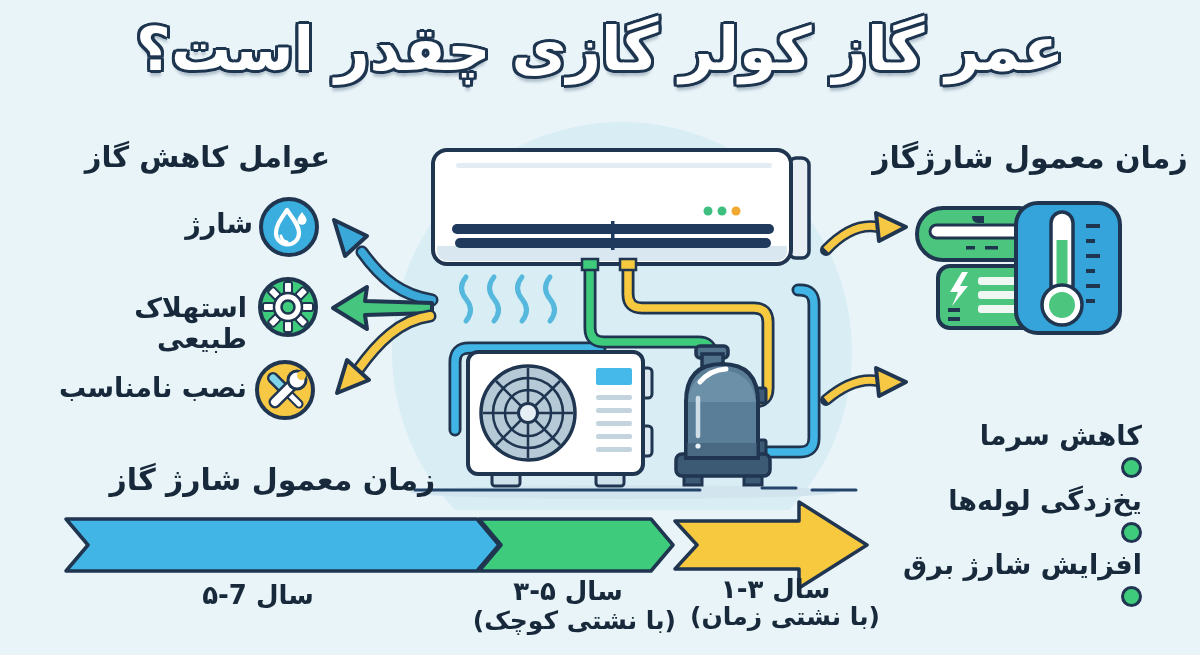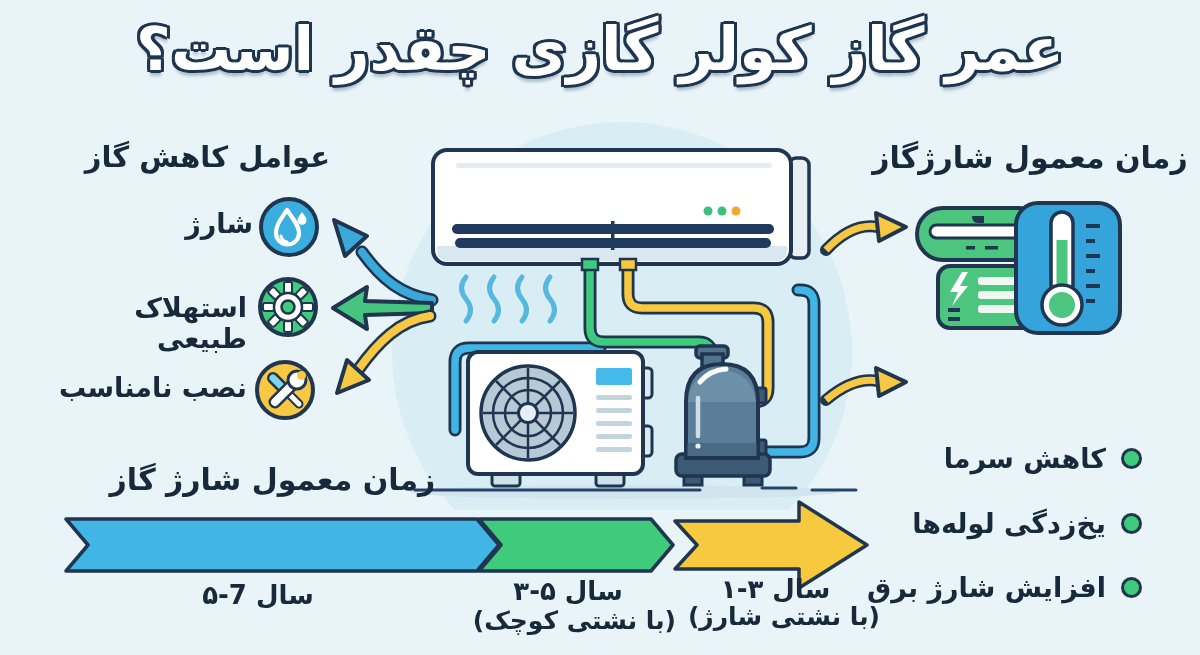--- a/index.html
+++ b/index.html
@@ -9,21 +9,21 @@
   .txt{color:#17293a;font-weight:700;}
   
   .title{width:1200px;text-align:center;font-size:60px;font-weight:800;direction:rtl;color:#ffffff;
     text-shadow:
       -3px 0 0 #1e3550, 3px 0 0 #1e3550, 0 -3px 0 #1e3550, 0 3px 0 #1e3550,
       -2px -2px 0 #1e3550, 2px -2px 0 #1e3550, -2px 2px 0 #1e3550, 2px 2px 0 #1e3550,
       -3px 2px 0 #1e3550, 3px 2px 0 #1e3550, -3px -2px 0 #1e3550, 3px -2px 0 #1e3550,
       0 6px 3px rgba(44,70,100,.30);}
   .h2{font-size:29px;text-align:center;direction:rtl;}
   .factor-label{font-size:27px;text-align:right;direction:rtl;}
-  .sign-row{display:flex;align-items:center;justify-content:flex-end;gap:15px;height:40px;}
+  .sign-row{display:flex;align-items:flex-end;justify-content:flex-end;gap:6px;height:40px;flex-direction:column;}
   .sign-label{font-size:27px;direction:rtl;}
   .bullet{width:15px;height:15px;border-radius:50%;background:#3ecb7c;border:3.5px solid #1f3550;flex:0 0 auto;}
   .range{display:flex;justify-content:center;align-items:baseline;gap:9px;}
   .range span{font-size:26px;}
   .note{font-size:25px;text-align:right;direction:rtl;}
   svg{display:block;}
 </style>
 </head>
 <body>
 
@@ -250,15 +250,15 @@
   <div class="abs range" style="left:478px;top:576px;width:180px;">
     <span class="txt">۳-۵</span>
     <span class="txt">سال</span>
   </div>
   <div class="abs txt note" style="left:460px;top:606px;width:216px;">(با نشتی کوچک)</div>
 
   <div class="abs range" style="left:683px;top:574px;width:185px;">
     <span class="txt">۱-۳</span>
     <span class="txt">سال</span>
   </div>
-  <div class="abs txt note" style="left:670px;top:602px;width:210px;">(با نشتی شارژ)</div>
+  <div class="abs txt note" style="left:670px;top:602px;width:210px;">(با نشتی زمان)</div>
 
 </div>
 
 </body></html>

